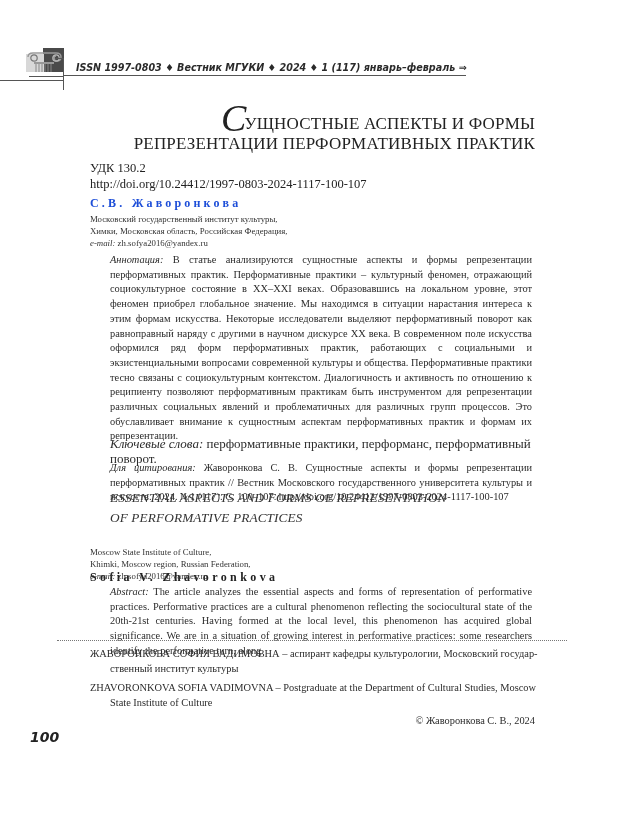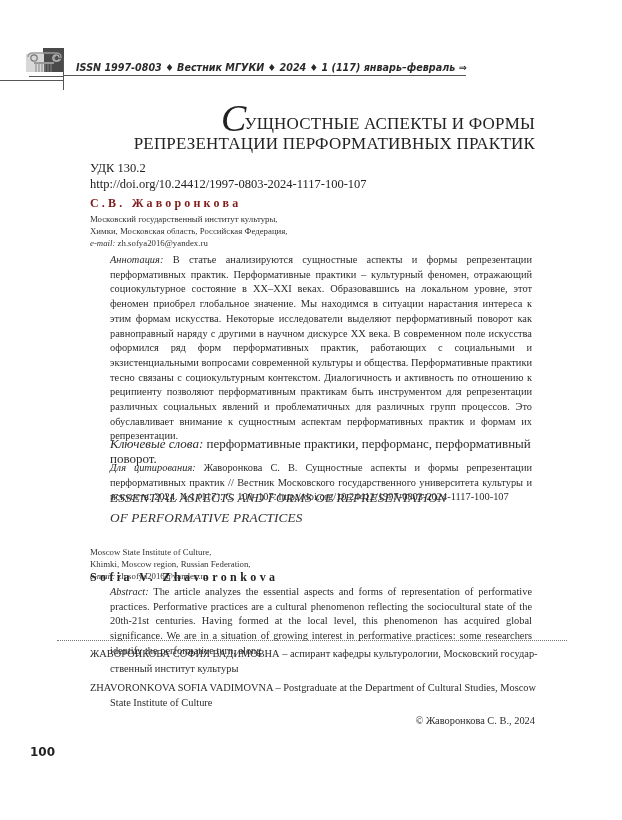--- a/index.html
+++ b/index.html
@@ -10,37 +10,37 @@
     .logo-frame-h-top { position: absolute; left: 55px; top: 58px; width: 9px; height: 1px; background: #555; }
     .logo-frame-h-bottom { position: absolute; left: 0; top: 80px; width: 64px; height: 1px; background: #555; }
     .logo-inner-h { position: absolute; left: 29px; top: 76px; width: 35px; height: 1px; background: #555; }
     .header-rule { position: absolute; left: 64px; top: 75px; width: 402px; height: 1px; background: #555; }
     .running-head { position: absolute; left: 76px; top: 62px; font-family: "DejaVu Sans", sans-serif; font-weight: bold; font-style: italic; font-size: 9.6px; color: #2a2a2a; letter-spacing: 0; white-space: nowrap; }
     .title-block { position: absolute; right: 87px; top: 108px; text-align: right; }
     .title-line { font-size: 17px; letter-spacing: 0.2px; color: #222; line-height: 20px; white-space: nowrap; }
     .title-line1 { position: relative; }
     .dropcap { font-family: "Liberation Serif", serif; font-style: italic; font-size: 38px; line-height: 20px; vertical-align: -2px; color: #222; margin-right: -2px; }
     .udk { position: absolute; left: 90px; top: 160px; font-size: 12.5px; line-height: 16px; color: #222; }
-    .author { position: absolute; left: 90px; top: 196px; font-weight: bold; font-size: 12px; letter-spacing: 3.2px; color: #7f1d1d; }
+    .author { position: absolute; left: 90px; top: 196px; font-weight: bold; font-size: 12px; letter-spacing: 3.2px; color: #1d4ed8; }
     .affil { position: absolute; left: 90px; top: 213px; font-size: 8.8px; line-height: 12px; color: #333; }
     .italic { font-style: italic; margin-top: 44px; }
     .abstract { position: absolute; left: 110px; width: 422px; font-size: 10.4px; line-height: 14.7px; text-align: justify; color: #2c2c2c; hyphens: manual; }
     .abs-ru { top: 253px; }
     .keywords-ru { position: absolute; left: 110px; width: 422px; top: 437px; font-size: 13px; line-height: 14.7px; color: #2c2c2c; }
     .cite-ru { position: absolute; left: 110px; width: 422px; top: 461px; font-size: 10.4px; line-height: 14.7px; text-align: justify; color: #2c2c2c; }
     .en-title { position: absolute; left: 110px; top: 488px; font-style: italic; font-size: 13.3px; line-height: 20px; color: #333; letter-spacing: 0.1px; }
     .en-author { position: absolute; left: 90px; top: 530px; font-weight: bold; font-size: 12px; letter-spacing: 3.4px; color: #222; margin-top: 40px; }
     .en-affil { position: absolute; left: 90px; top: 546px; font-size: 8.8px; line-height: 12px; color: #333; }
     .abs-en { top: 585px; }
     .dotted-rule { position: absolute; left: 57px; top: 640px; width: 510px; border-top: 1px dotted #777; }
     .bio { position: absolute; left: 90px; width: 446px; font-size: 10.4px; line-height: 14.6px; color: #2c2c2c; padding-left: 20px; text-indent: -20px; }
     .bio-ru { top: 647px; }
     .bio-en { top: 681px; }
     .copyright { position: absolute; right: 87px; top: 715px; font-size: 10.4px; color: #2c2c2c; }
-    .page-number { position: absolute; left: 30px; top: 745px; font-family: "DejaVu Sans", sans-serif; font-weight: bold; font-size: 12px; color: #222; }
+    .page-number { position: absolute; left: 30px; top: 729px; font-family: "DejaVu Sans", sans-serif; font-weight: bold; font-style: italic; font-size: 14px; color: #222; }
   </style>
 </head>
 <body>
 
 <div class="header">
   <div class="logo">
     <svg width="38" height="28" viewBox="0 0 38 28">
       <rect x="17" y="0" width="21" height="24" fill="#4a4a4a"></rect>
       <rect x="0" y="6" width="18" height="18" fill="#d8d8d8"></rect>
       <path d="M2 9 Q2 5 7 5 L30 5 Q35 5 35 9 Q35 13 31 13 Q28 13 28 10 Q28 8 30 8" fill="none" stroke="#9a9a9a" stroke-width="1.5"></path>

